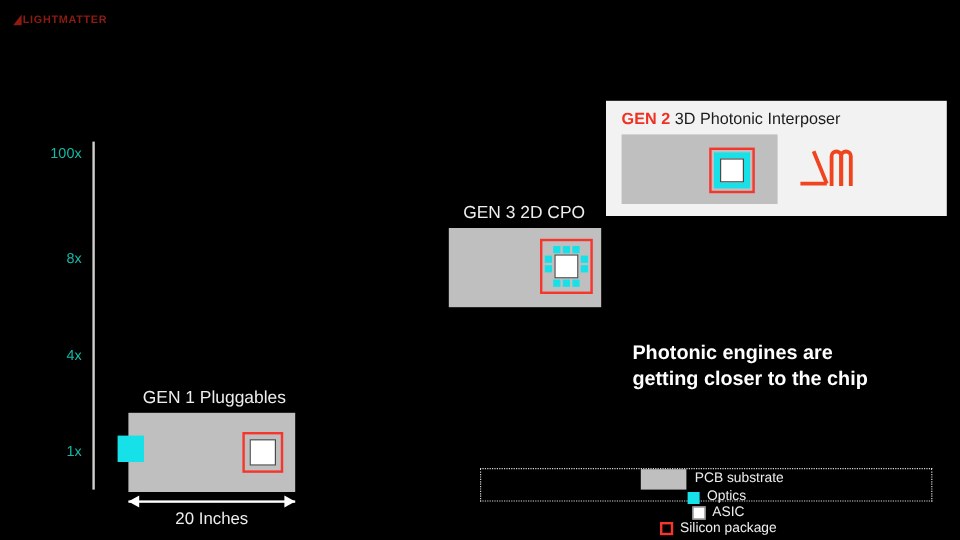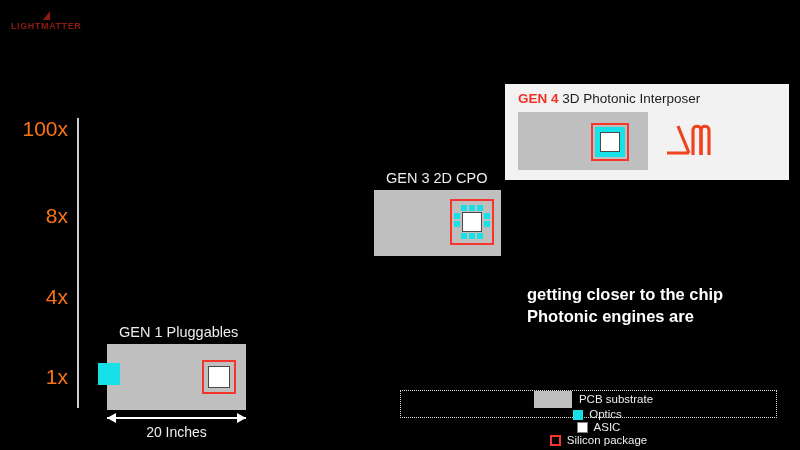--- a/index.html
+++ b/index.html
@@ -9,21 +9,21 @@
     background:#000000;
     font-family:"Liberation Sans", sans-serif;
     -webkit-font-smoothing:antialiased;
   }
   .stage{position:absolute;left:0;top:0;width:800px;height:450px;}
 
   
   .brand{
     position:absolute;left:11px;top:11px;
     font-size:9px;letter-spacing:.6px;font-weight:700;
-    color:#8e1b12;white-space:nowrap;display:flex;align-items:center;gap:1px;flex-direction:column;
+    color:#8e1b12;white-space:nowrap;display:flex;align-items:center;gap:1px;
   }
   .brand .mark{display:inline-block;width:7px;height:9px;position:relative;}
   .brand .mark:before{
     content:"";position:absolute;left:0;top:0;width:0;height:0;
     border-left:7px solid transparent;border-bottom:9px solid #8e1b12;
   }
 
   
   .title{
     position:absolute;left:128px;top:41px;
@@ -31,21 +31,21 @@
     letter-spacing:.1px;white-space:nowrap;
   }
 
   
   .axis-line{
     position:absolute;left:77px;top:118px;width:2px;height:290px;
     background:#cfcfcf;
   }
   .axis-label{
     position:absolute;right:0;text-align:right;
-    color:#f97316;font-size:21px;line-height:15px;white-space:nowrap;
+    color:#14b8a6;font-size:12px;line-height:15px;white-space:nowrap;
   }
   .axis-wrap{position:absolute;left:0px;top:0px;width:68px;height:450px;}
 
   
   .gen{position:absolute;}
   .gen-label{
     position:absolute;bottom:100%;left:12px;margin-bottom:4px;
     color:#ededed;font-size:14.5px;line-height:16px;white-space:nowrap;
   }
   .pcb{position:absolute;left:0;top:0;background:#bfbfbf;}
@@ -154,40 +154,40 @@
     <div class="opt" style="left:103px;top:43px;width:6px;height:6px;"></div>
     <div class="opt" style="left:80px;top:23px;width:6px;height:6px;"></div>
     <div class="opt" style="left:80px;top:31px;width:6px;height:6px;"></div>
     <div class="opt" style="left:110px;top:23px;width:6px;height:6px;"></div>
     <div class="opt" style="left:110px;top:31px;width:6px;height:6px;"></div>
     <div class="asic" style="left:88px;top:22px;width:20px;height:20px;"></div>
   </div>
 
   <div class="card">
     <div class="card-title">
-      <span class="g4">GEN 4</span><span class="rest"> 3D Photonic Interposer</span>
+      <span class="g4">GEN 2</span><span class="rest"> 3D Photonic Interposer</span>
     </div>
     <div class="card-pcb">
 
       <div class="pkg" style="left:73px;top:11px;width:38px;height:38px;"></div>
       <div class="opt" style="left:77px;top:15px;width:30px;height:30px;"></div>
       <div class="asic" style="left:82px;top:20px;width:20px;height:20px;"></div>
     </div>
     <div class="logo-mark">
       <svg width="54" height="36" viewBox="0 0 54 36" fill="none" aria-hidden="true">
         <path d="M2 31 H24 M24 31 L13 4" stroke="#f0441f" stroke-width="3.2" stroke-linecap="butt"></path>
         <path d="M28 33 V8 C28 3 36 3 36 8 V33" stroke="#f0441f" stroke-width="3.2" fill="none"></path>
         <path d="M36 33 V8 C36 3 44 3 44 8 V33" stroke="#f0441f" stroke-width="3.2" fill="none"></path>
       </svg>
     </div>
   </div>
 
   <div class="callout">
+    <div>Photonic engines are</div>
     <div>getting closer to the chip</div>
-    <div>Photonic engines are</div>
   </div>
 
   <div class="legend">
     <div class="lg-item">
       <span class="sw-pcb"></span>
       <span class="lg-text">PCB substrate</span>
     </div>
     <div class="lg-item">
       <span class="sw-opt"></span>
       <span class="lg-text">Optics</span>

